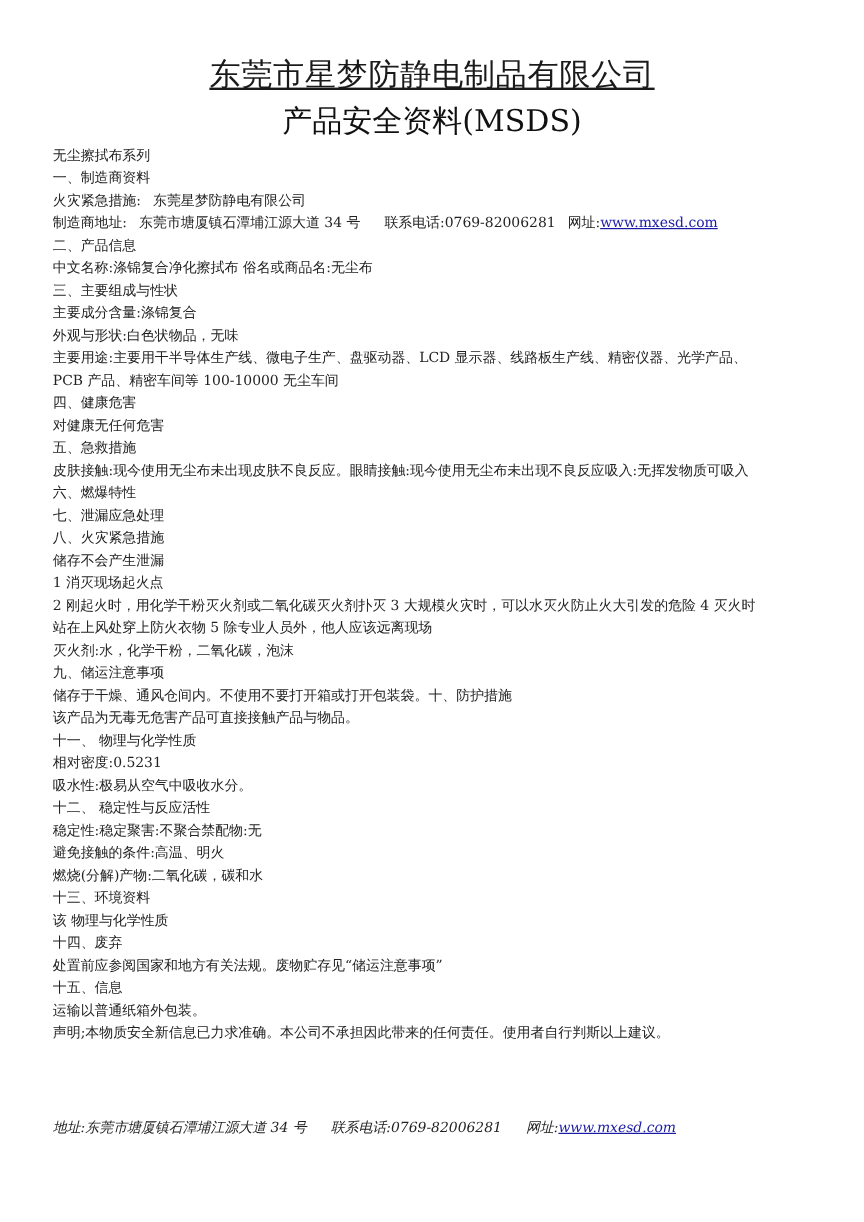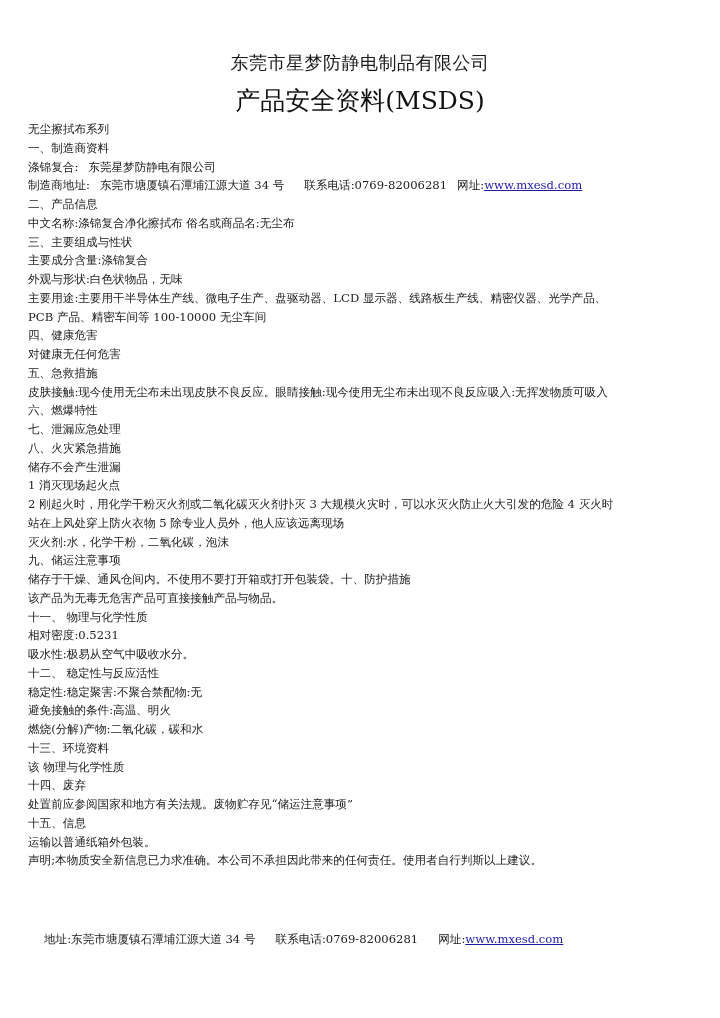--- a/index.html
+++ b/index.html
@@ -1,39 +1,39 @@
 <!DOCTYPE html>
 <html><head>
 <meta charset="utf-8">
 <style>
   html, body { margin: 0; padding: 0; background: #ffffff; }
   body { width: 720px; height: 1018px; position: relative; overflow: hidden;
          font-family: "DejaVu Serif", "Liberation Serif", serif; color: #222; }
   .title { position: absolute; left: 0; width: 720px; top: 46px; text-align: center;
-           font-size: 18px; line-height: 34px; font-weight: normal; color: #1a1a1a; letter-spacing: 0.5px; }
+           font-size: 26px; line-height: 34px; font-weight: normal; color: #1a1a1a; letter-spacing: 0.5px; text-decoration: underline; }
   .subtitle { position: absolute; left: 0; width: 720px; top: 84px; text-align: center;
               font-size: 25px; line-height: 34px; font-weight: normal; color: #111; }
-  .body { position: absolute; left: 28px; top: 120px; width: 640px; }
+  .body { position: absolute; left: 44px; top: 120px; width: 640px; }
   .line { font-size: 11.6px; line-height: 18.75px; height: 18.75px; white-space: nowrap; color: #222; }
   .gap { display: inline-block; width: 10px; }
   a.link { color: #1a1aa6; text-decoration: underline; text-align: center; }
   .footer { position: absolute; left: 44px; top: 930px; font-size: 11.6px; line-height: 18px;
-            white-space: nowrap; color: #222; }
+            white-space: nowrap; color: #222; font-style: italic; }
 </style>
 </head>
 <body>
 
 <div class="title">东莞市星梦防静电制品有限公司</div>
 <div class="subtitle">产品安全资料(MSDS)</div>
 
 <div class="body">
   <div class="line">无尘擦拭布系列</div>
   <div class="line">一、制造商资料</div>
   <div class="line">
-    <span>涤锦复合:</span><span class="gap"></span><span>东莞星梦防静电有限公司</span>
+    <span>火灾紧急措施:</span><span class="gap"></span><span>东莞星梦防静电有限公司</span>
   </div>
   <div class="line">
     <span>制造商地址:</span><span class="gap"></span><span>东莞市塘厦镇石潭埔江源大道 34 号</span><span class="gap"></span><span class="gap"></span><span>联系电话:</span><span>0769-82006281</span><span class="gap"></span><span>网址:</span><a class="link">www.mxesd.com</a>
   </div>
   <div class="line">二、产品信息</div>
   <div class="line">中文名称:涤锦复合净化擦拭布  俗名或商品名:无尘布</div>
   <div class="line">三、主要组成与性状</div>
   <div class="line">主要成分含量:涤锦复合</div>
   <div class="line">外观与形状:白色状物品，无味</div>
   <div class="line">主要用途:主要用干半导体生产线、微电子生产、盘驱动器、LCD 显示器、线路板生产线、精密仪器、光学产品、</div>

